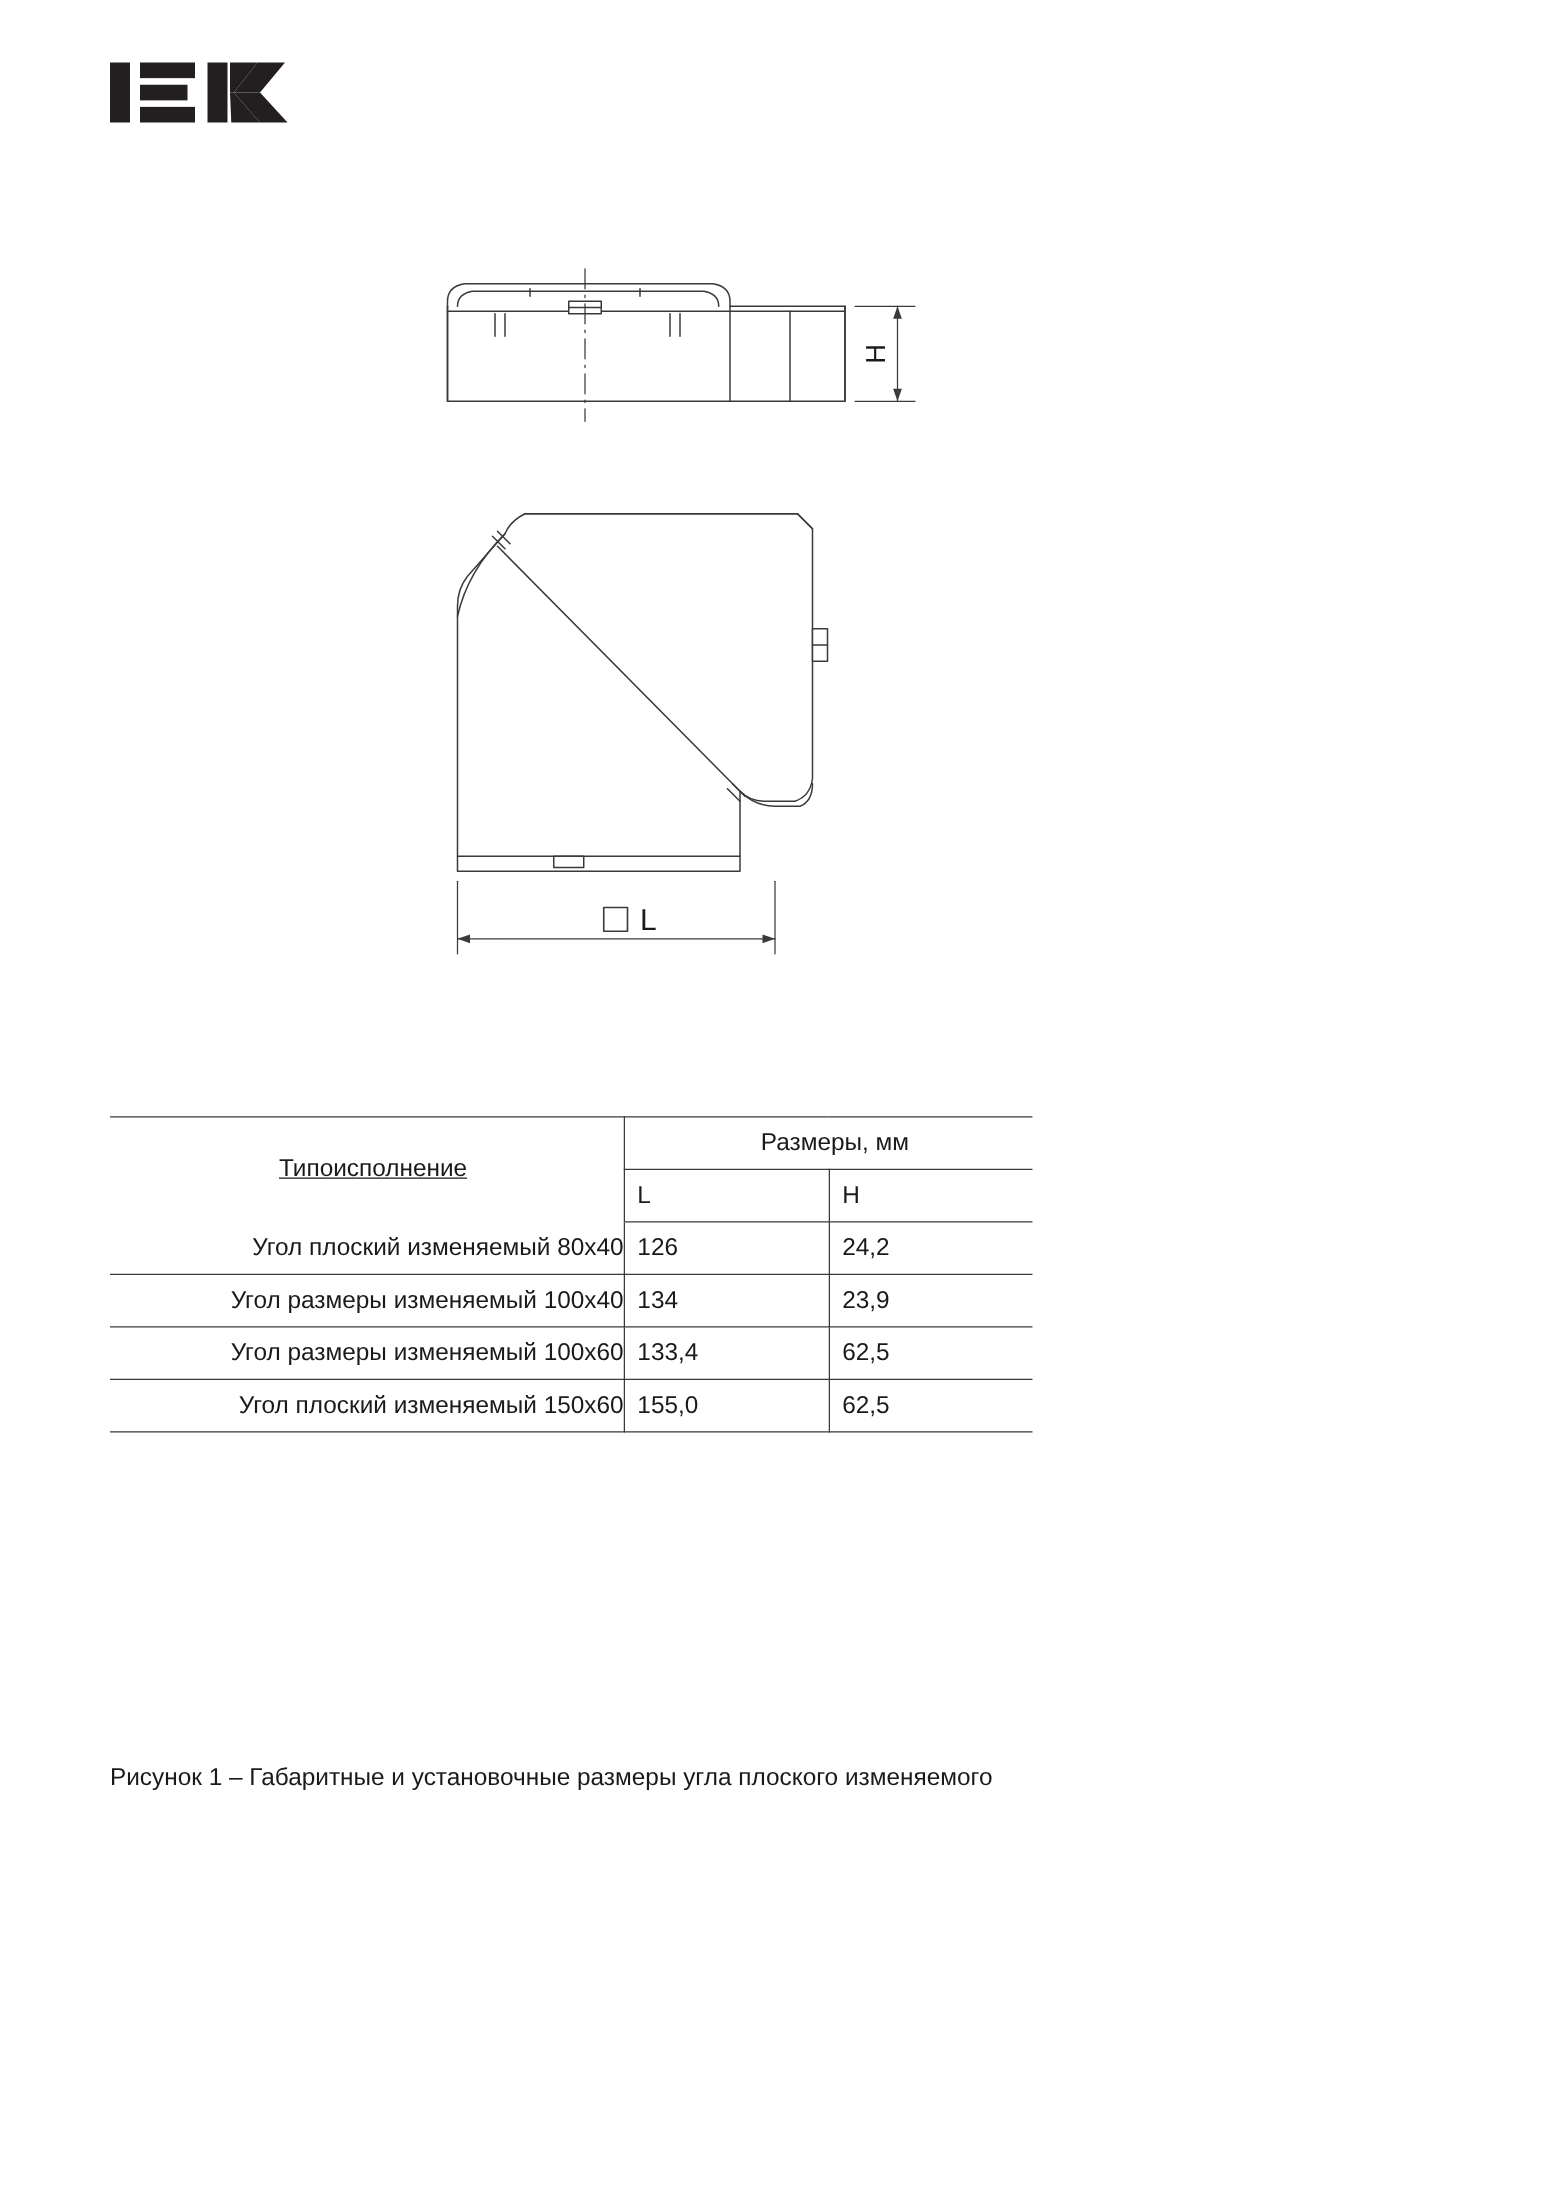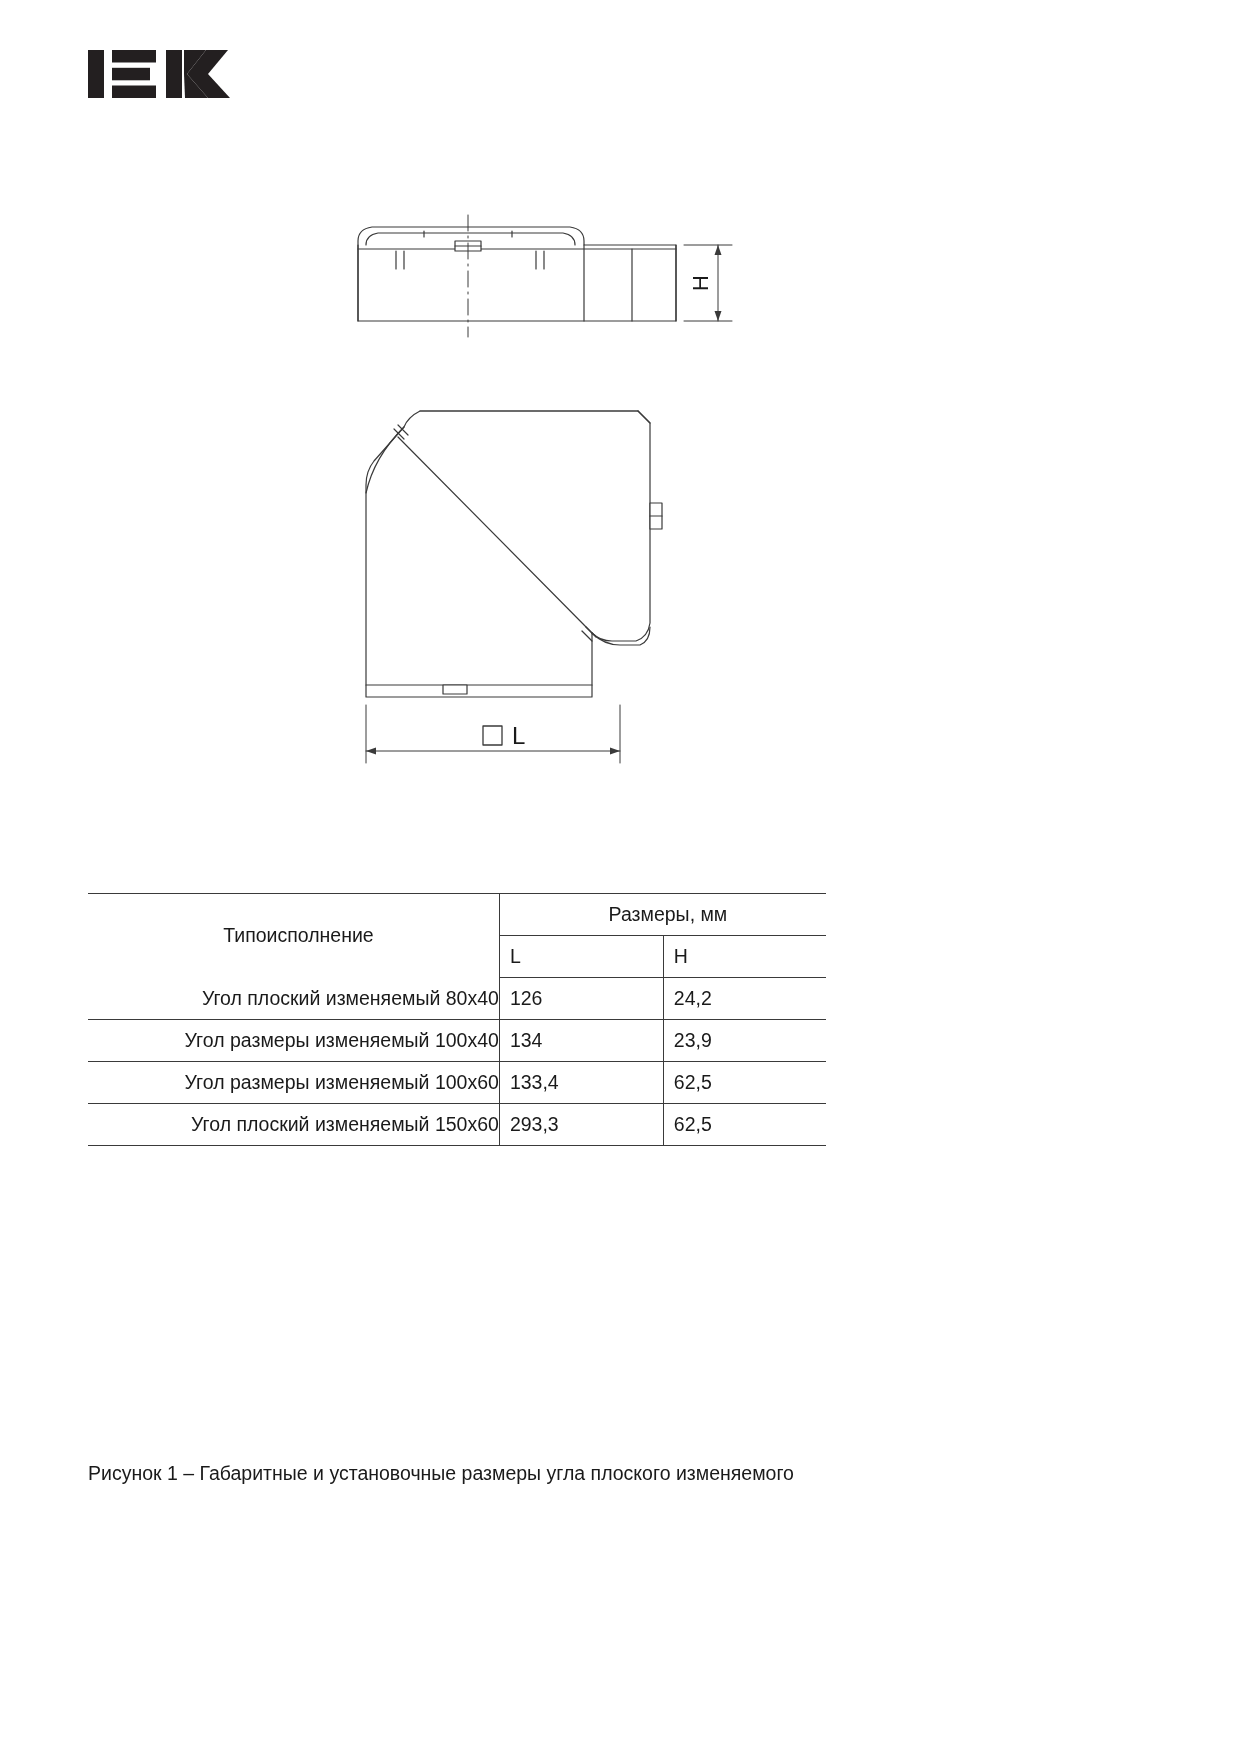--- a/index.html
+++ b/index.html
@@ -53,39 +53,40 @@
   .spec-table .col-name  { width: 418px; }
   .spec-table .col-l     { width: 160px; }
   .spec-table .col-h     { width: 160px; }
 
   .row-top td {
     border-top: 1.4px solid #3a3a3a;
     text-align: center;
   }
   .cell-name-head {
     border-right: 1.4px solid #3a3a3a;
+    text-decoration: underline;
   }
   .cell-dims-head {
     border-bottom: 1.4px solid #3a3a3a;
   }
   .cell-sub-l, .cell-sub-h {
     border-bottom: 1.4px solid #3a3a3a;
   }
   .cell-sub-l { border-right: 1.4px solid #3a3a3a; border-left: 1.4px solid #3a3a3a;}
   .data-row td {
     border-bottom: 1.4px solid #3a3a3a;
   }
   .data-row .c-name { border-right: 1.4px solid #3a3a3a; text-align: right; }
   .data-row .c-l    { border-right: 1.4px solid #3a3a3a; margin-left: 40px; }
 
   
   .caption {
     position: absolute;
     left: 88px;
-    top: 1462px;
+    top: 1411px;
     width: 1060px;
     font-size: 19.5px;
     color: #1a1a1a;
   }
 </style>
 </head>
 <body>
 
 <div class="logo">
   <svg viewBox="0 0 150 56" width="150" height="56">
@@ -225,19 +226,19 @@
       <td class="c-l">134</td>
       <td class="c-h">23,9</td>
     </tr>
     <tr class="data-row">
       <td class="c-name">Угол размеры изменяемый 100х60</td>
       <td class="c-l">133,4</td>
       <td class="c-h">62,5</td>
     </tr>
     <tr class="data-row">
       <td class="c-name">Угол плоский изменяемый 150х60</td>
-      <td class="c-l">293,3</td>
+      <td class="c-l">155,0</td>
       <td class="c-h">62,5</td>
     </tr>
   </tbody>
 </table>
 
 <div class="caption">Рисунок 1 – Габаритные и установочные размеры угла плоского изменяемого</div>
 
 </body></html>

